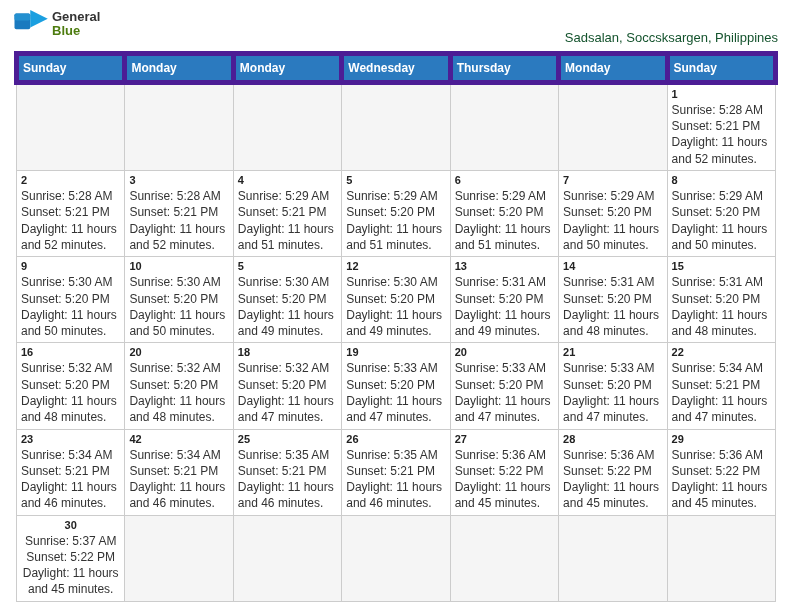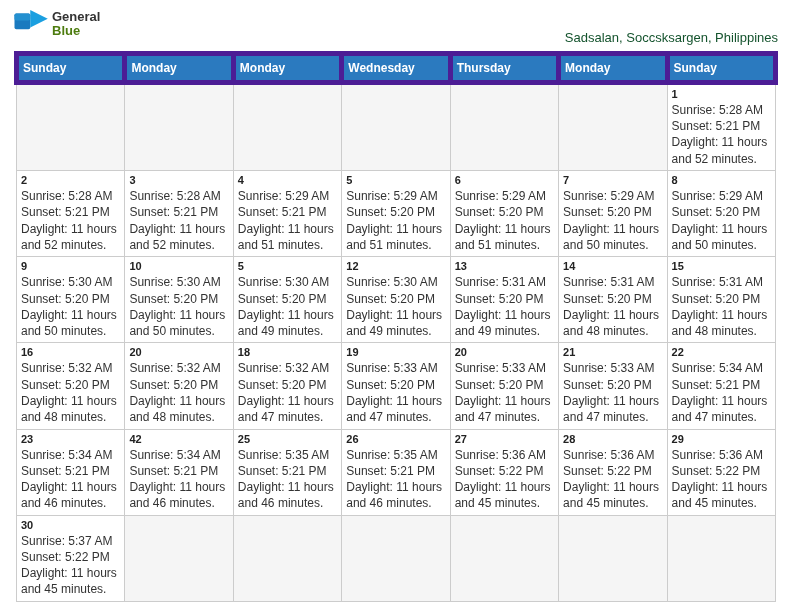--- a/index.html
+++ b/index.html
@@ -92,20 +92,21 @@
       font-size: 9.5px;
       color: #222;
       width: calc(100%/7);
       height: 76px;
     }
     .calendar td.empty {
       background: #f5f5f5;
     }
     .calendar td.last-row {
       height: 66px;
+      text-align: center;
     }
     .day-num {
       font-size: 11px;
       font-weight: bold;
       margin-bottom: 2px;
       display: block;
     }
     .day-info {
       font-size: 12px;
       line-height: 1.35;

